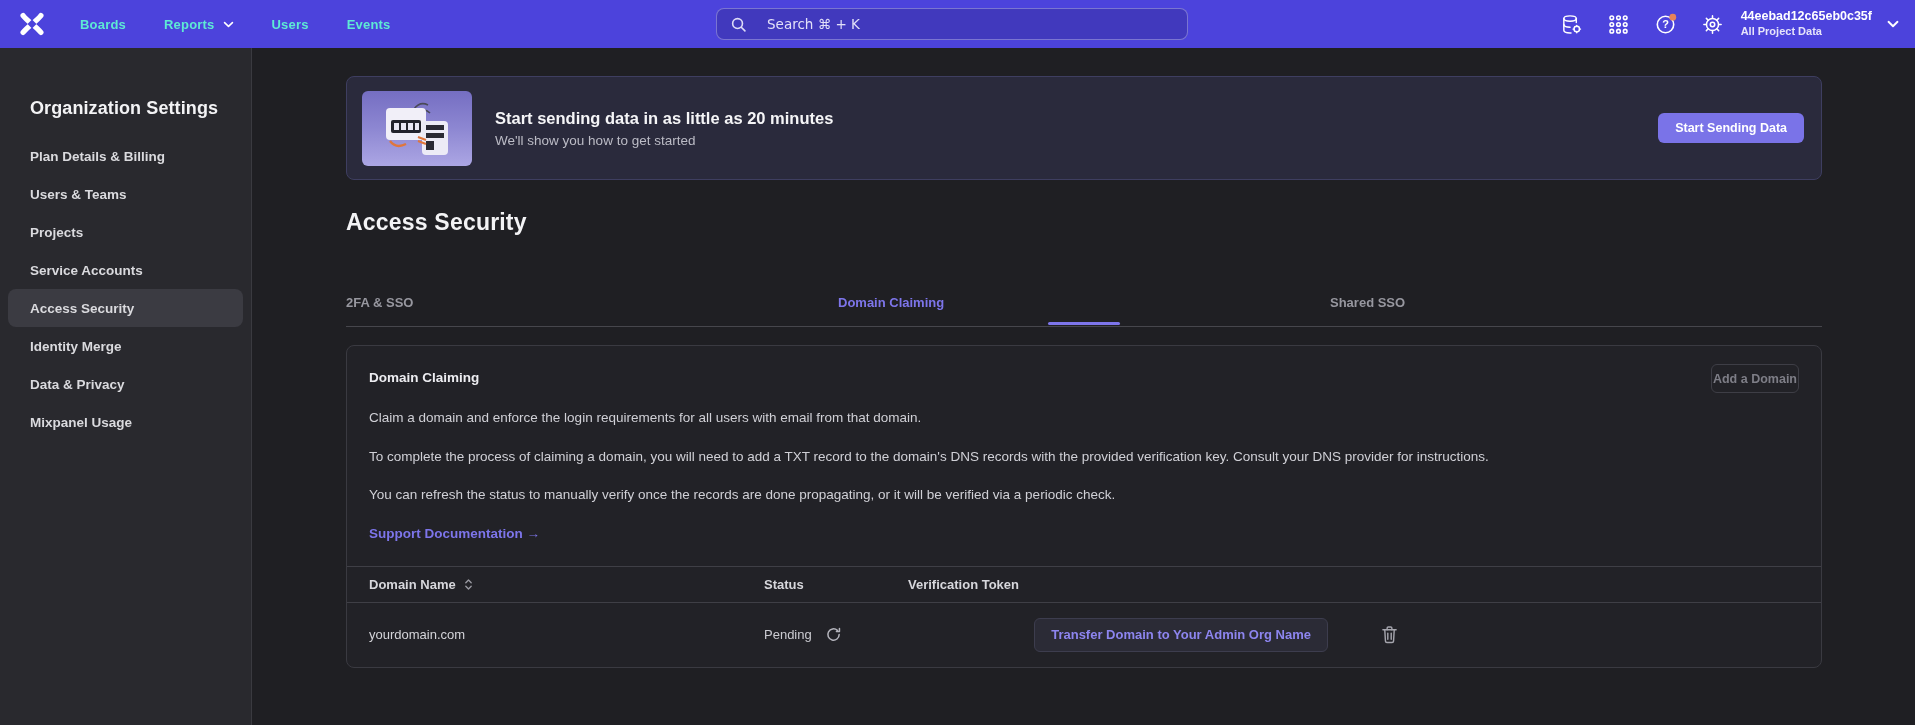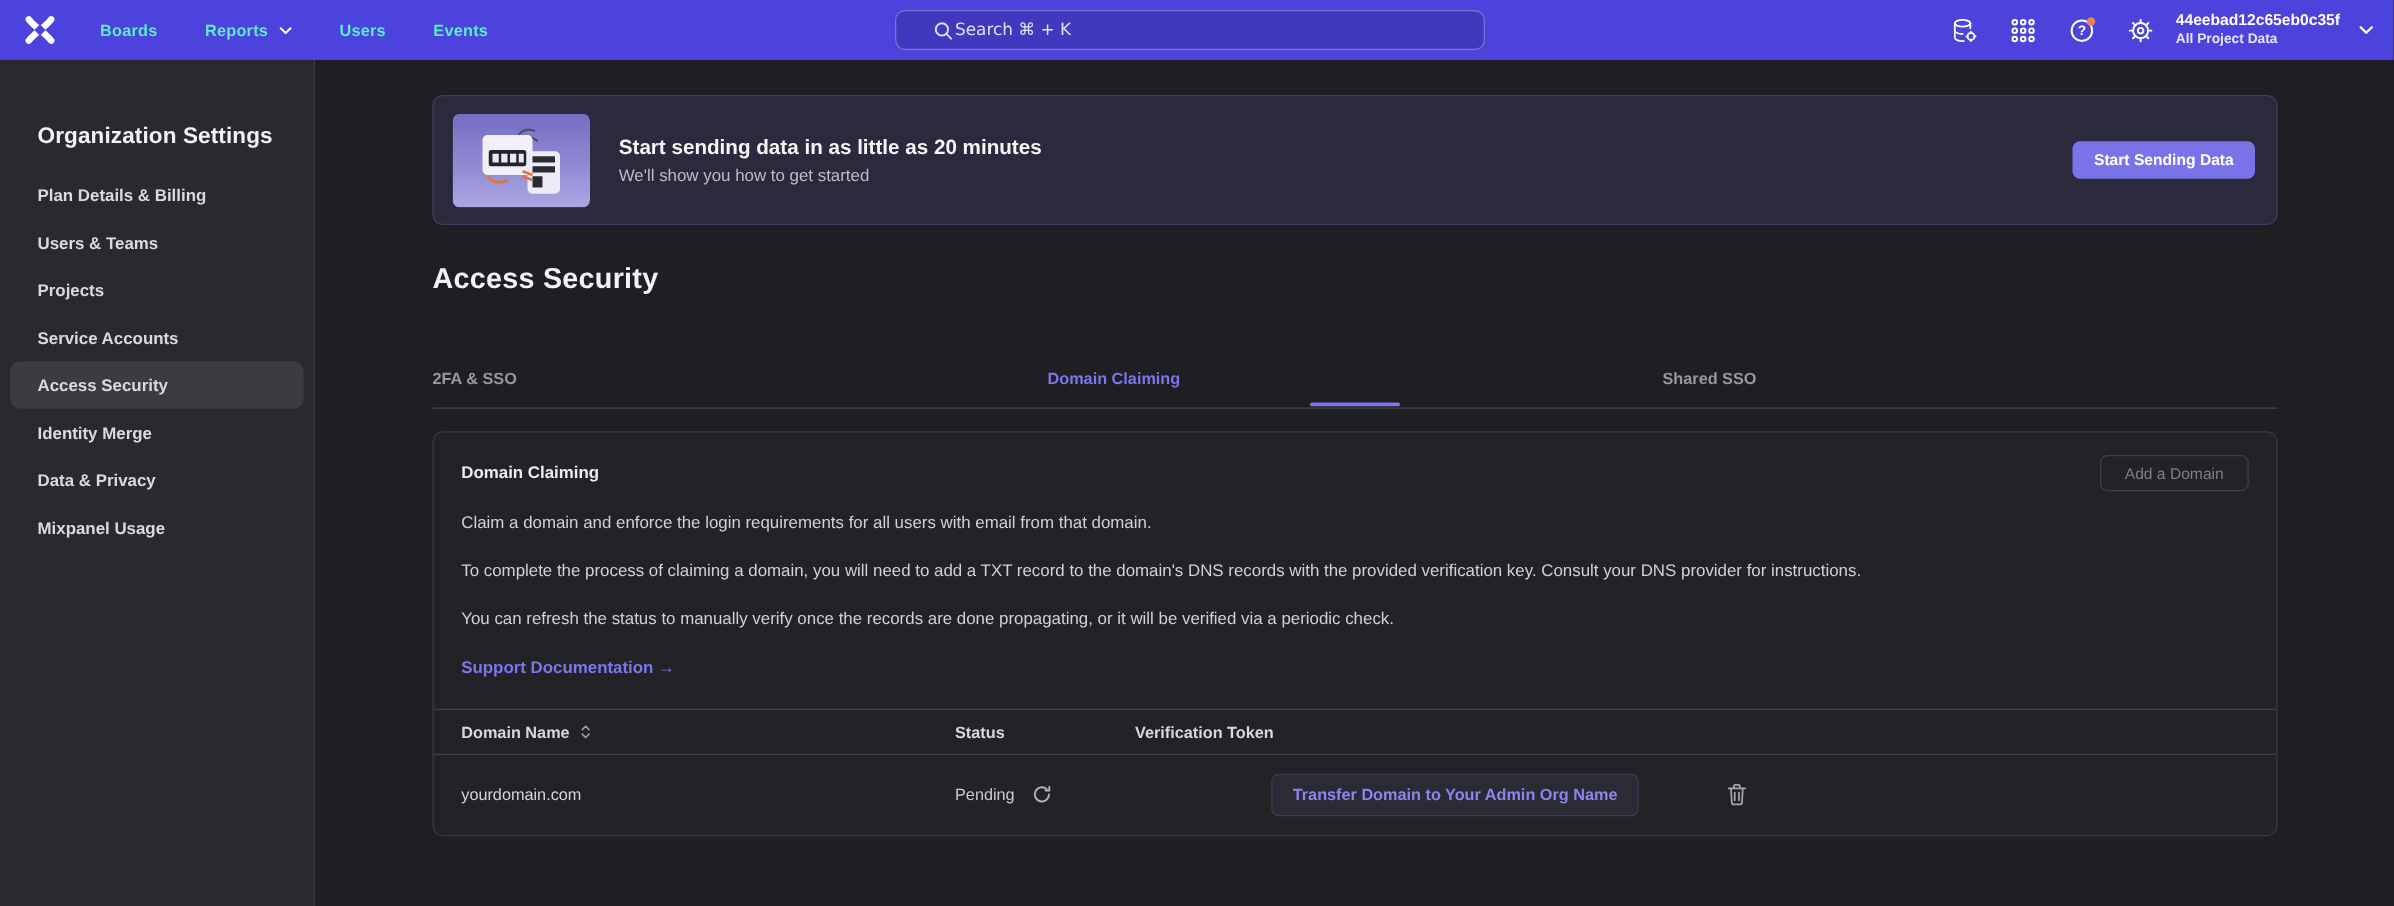--- a/index.html
+++ b/index.html
@@ -24,21 +24,21 @@
   .nav-items { display: flex; margin-left: 33px; gap: 38px; align-items: center; }
   .nav-item {
     font-size: 13px; font-weight: 700; color: #5eead4; letter-spacing: 0.2px;
     display: flex; align-items: center; gap: 8px; cursor: pointer;
   }
   .search {
     position: absolute; left: 716px; top: 8px; width: 472px; height: 32px;
     background: rgba(0,0,0,0.14);
     border: 1px solid rgba(255,255,255,0.30);
     border-radius: 8px;
-    display: flex; align-items: center; gap: 1px; padding: 0 29px;
+    display: flex; align-items: center; gap: 20px; padding: 0 13px;
     cursor: text;
   }
   .search-text { font-size: 13.5px; color: #e2e0f8; font-family: "DejaVu Sans", "Liberation Sans", sans-serif; }
   .nav-right { position: absolute; right: 16px; top: 0; height: 48px; display: flex; align-items: center; }
   .nav-icon-btn { width: 24px; height: 24px; margin-left: 23px; display: flex; align-items: center; justify-content: center; cursor: pointer; position: relative; }
   .account { display: flex; flex-direction: column; justify-content: center; margin-left: 16px; cursor: pointer; }
   .account-org { font-size: 12.5px; font-weight: 700; color: #ffffff; line-height: 1.2; }
   .account-project { font-size: 11px; font-weight: 700; color: #e6e4fa; line-height: 1.3; }
   .account-chevron { margin-left: 15px; display: flex; cursor: pointer; }
 
@@ -92,42 +92,42 @@
 
   
   .card {
     margin-top: 18px;
     border: 1px solid #3a3a41; border-radius: 8px;
     background: #222227; padding: 18px 22px 0;
   }
   .card-header { display: flex; align-items: flex-start; justify-content: space-between; }
   .card-title { font-size: 13.5px; font-weight: 700; color: #ededf1; margin-top: 6px; }
   .add-domain-btn {
-    height: 29px; padding: 0 19px; background: transparent;
+    height: 29px; padding: 0 1px; background: transparent;
     border: 1px solid #3e3e46; border-radius: 6px;
-    color: #7e7e87; font-size: 12.5px; font-weight: 400;
+    color: #7e7e87; font-size: 12.5px; font-weight: 700;
   }
   .card p { font-size: 13.5px; color: #d0d0d6; line-height: 1.45; margin-top: 19px; }
   .card p.first { margin-top: 15px; }
   .doc-link { display: inline-block; margin-top: 21px; font-size: 13.5px; font-weight: 700; color: #7d75ea; text-decoration: none; cursor: pointer; }
 
   
   .table { margin: 24px -22px 0; }
   .thead, .trow { display: grid; grid-template-columns: 417px 144px auto 402px; align-items: center; }
   .thead {
     height: 37px;
     border-top: 1px solid #3f3f46; border-bottom: 1px solid #3f3f46;
     font-size: 13px; font-weight: 700; color: #d7d7dc;
   }
   .th-domain { padding-left: 22px; display: flex; align-items: center; gap: 8px; }
   .trow { height: 64px; font-size: 13px; color: #cbcbd1; }
   .td-domain { padding-left: 22px; color: #d4d4d9; }
   .td-status { display: flex; align-items: center; gap: 13px; }
   .refresh-btn { width: 18px; height: 18px; display: flex; align-items: center; justify-content: center; cursor: pointer; background: none; border: none; padding: 0; }
-  .td-actions { display: flex; align-items: center; justify-content: flex-end; gap: 68px; padding-right: 20px; }
+  .td-actions { display: flex; align-items: center; justify-content: flex-end; gap: 51px; padding-right: 20px; }
   .transfer-btn {
     height: 34px; padding: 0 16px;
     background: #2b2b36; border: 1px solid #3d3d4e; border-radius: 6px;
     color: #8d85ef; font-size: 13px; font-weight: 700; white-space: nowrap;
   }
   .trash-btn { width: 20px; height: 20px; display: flex; align-items: center; justify-content: center; cursor: pointer; background: none; border: none; padding: 0; }
 
   .sort-icon, .chevron { display: inline-flex; }
 </style>
 </head>

